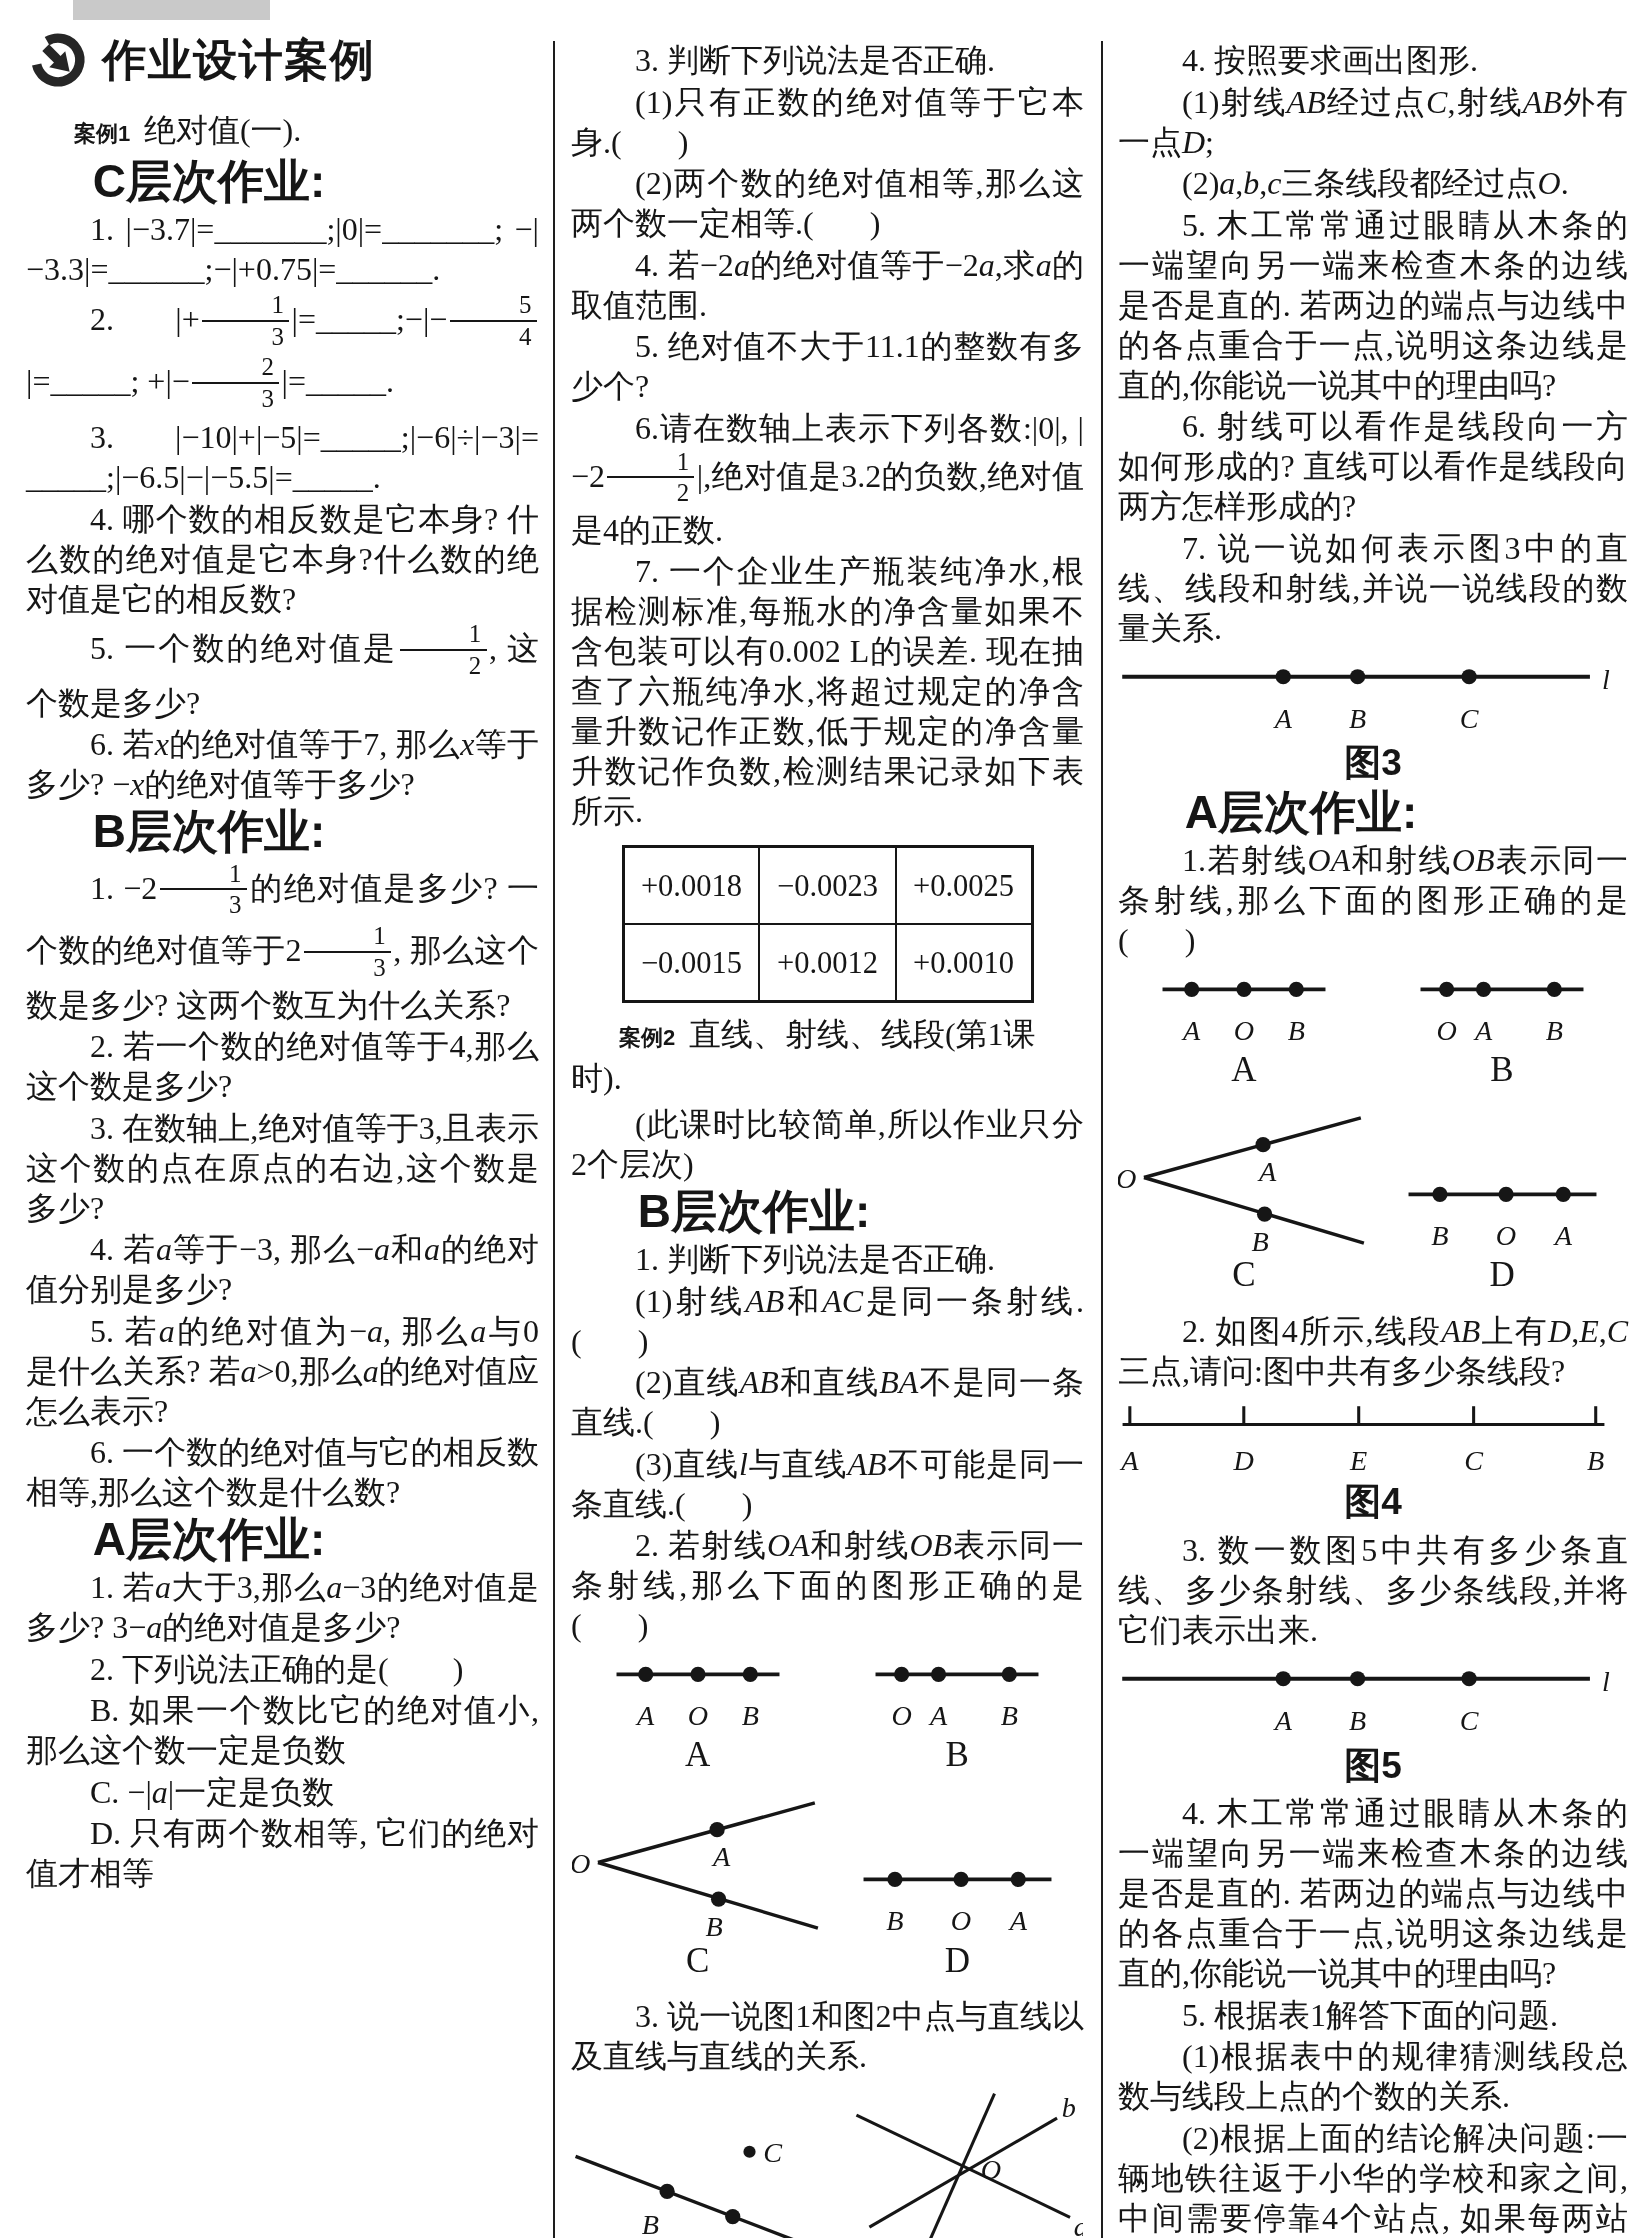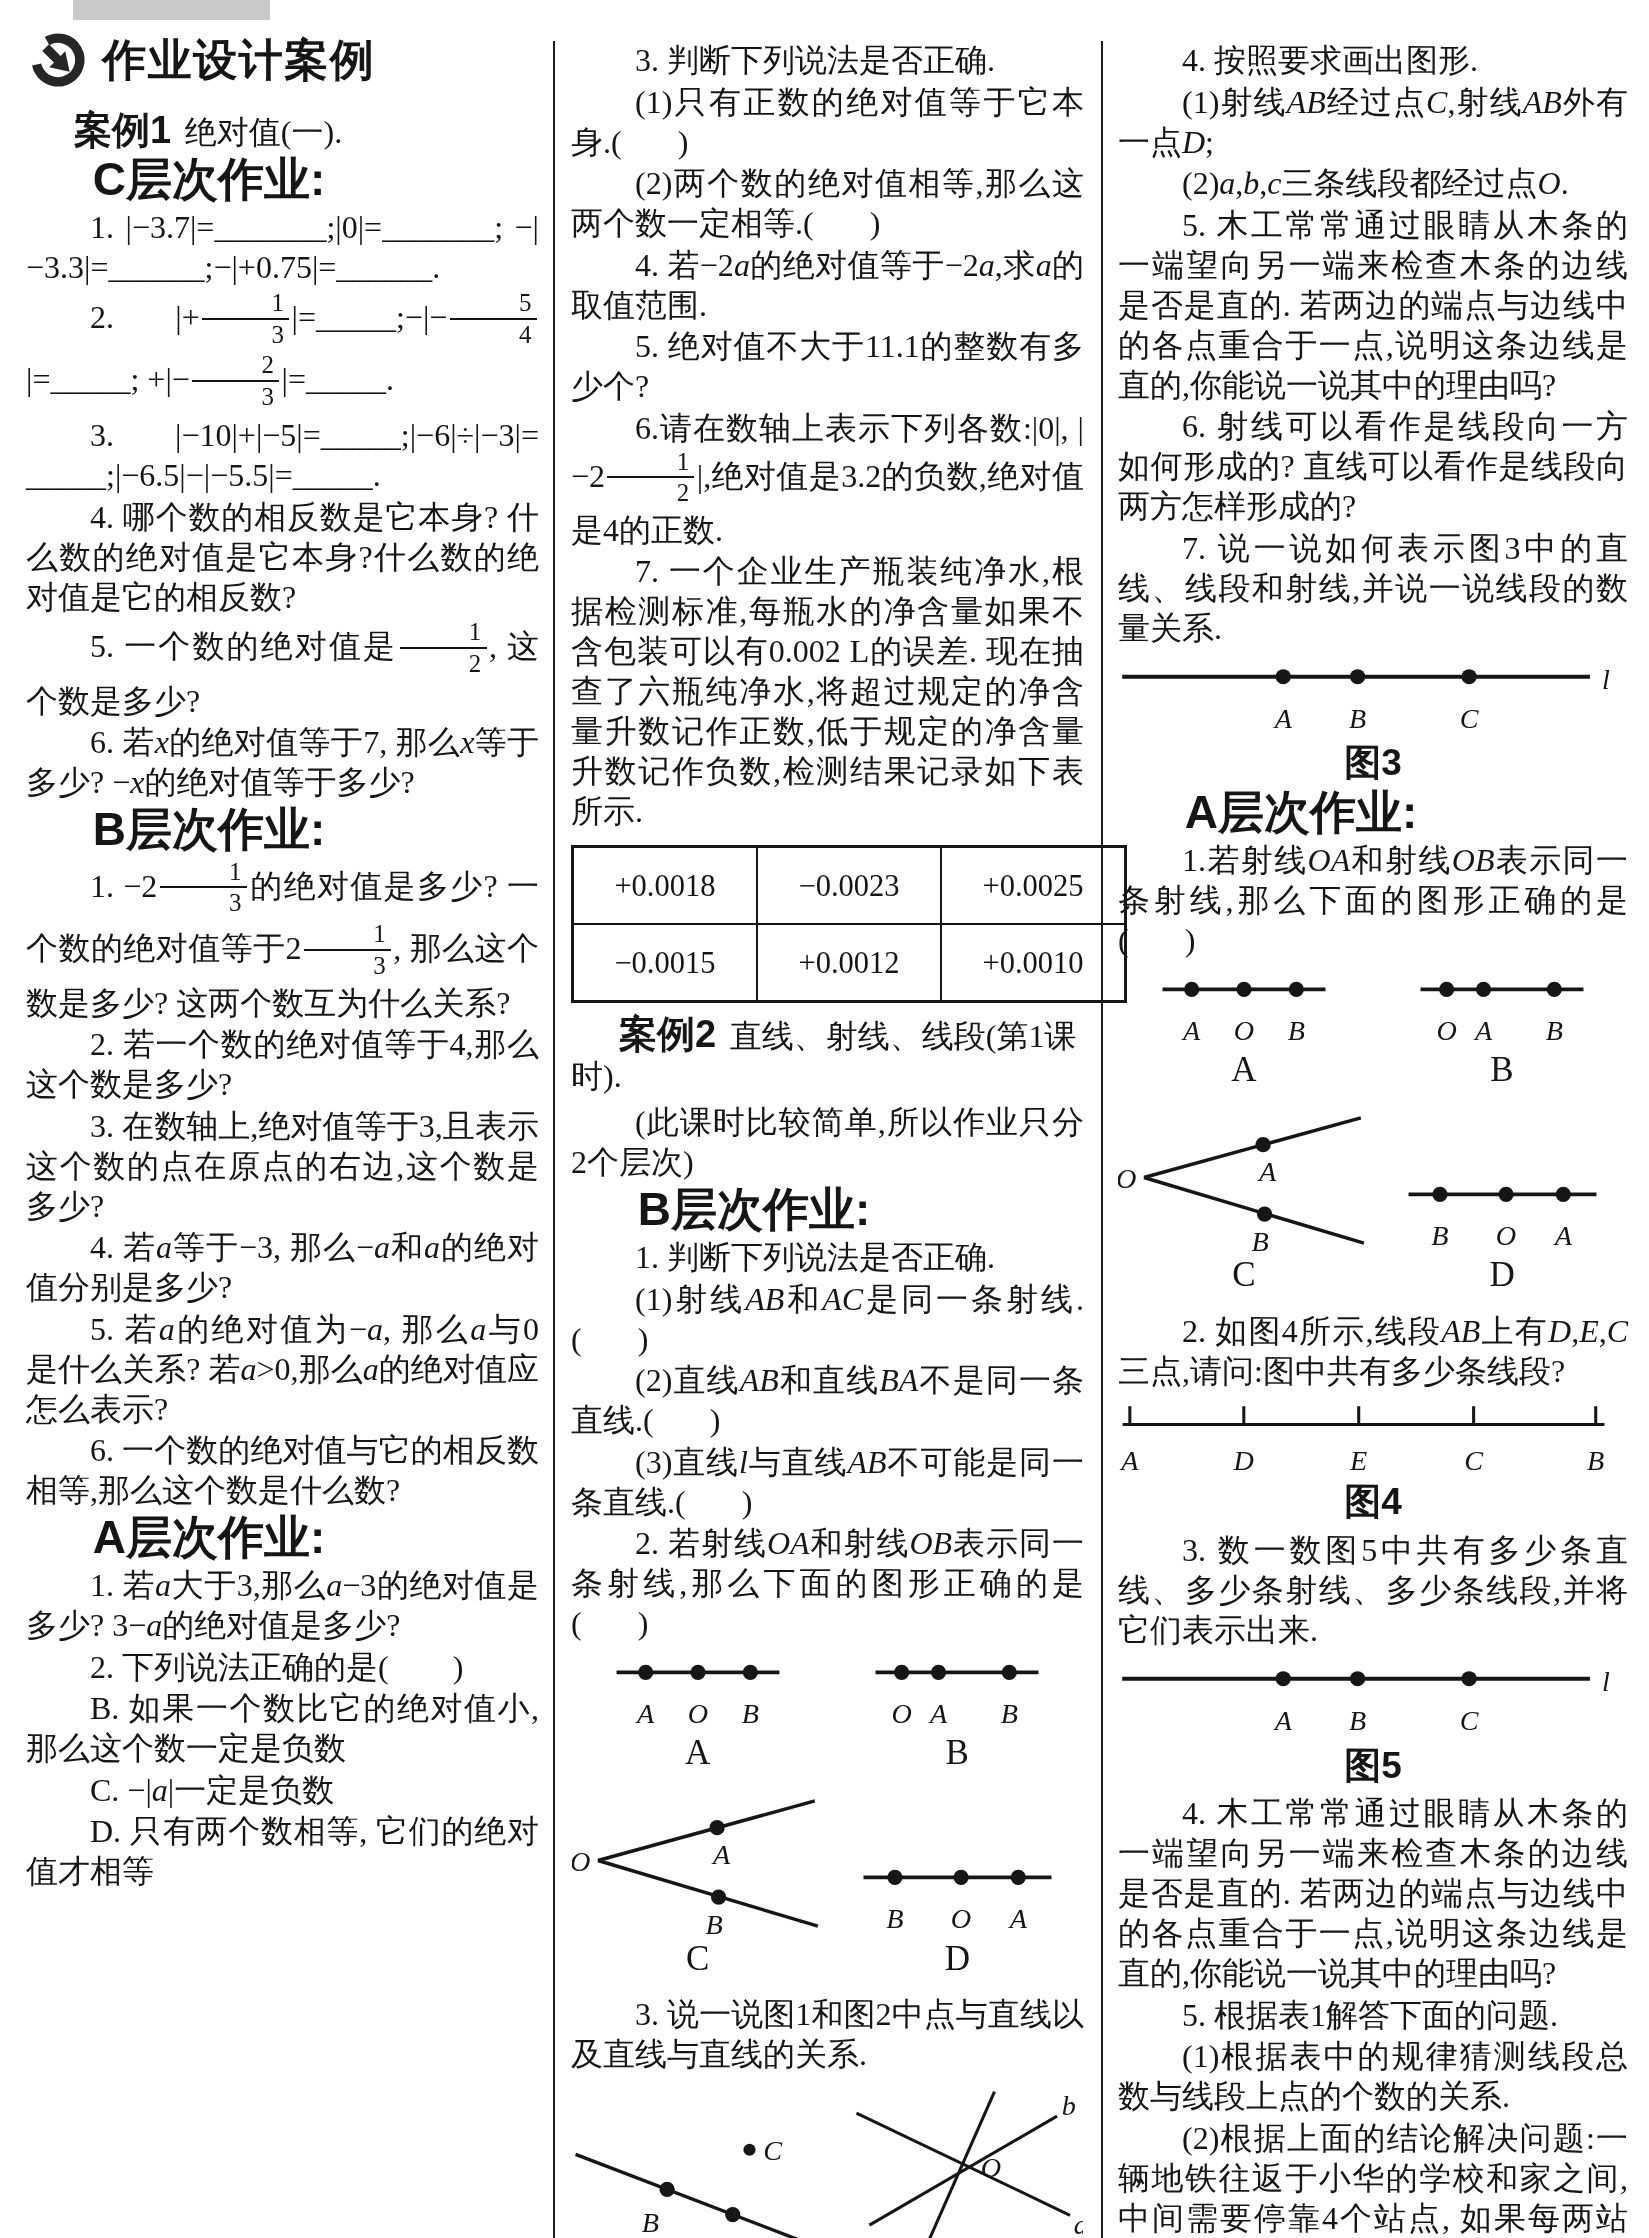--- a/index.html
+++ b/index.html
@@ -11,30 +11,30 @@
   .artifact{position:absolute;left:73px;top:0;width:197px;height:20px;background:#c9c9c9;}
   .vrule{position:absolute;top:41px;height:2197px;width:2.3px;background:#1d1d1d;}
   .r1{left:553px;} .r2{left:1101px;}
   .col{position:absolute;top:0;}
   .col1{left:26px;width:513px;padding-top:28px;}
   .col2{left:571px;width:513px;padding-top:40px;}
   .col3{left:1118px;width:510px;padding-top:40px;}
   .hdr{display:flex;align-items:center;gap:12.2px;margin:0 0 18.3px 0;}
   .htitle{font-family:"Liberation Sans","DejaVu Sans",sans-serif;font-weight:bold;font-size:44px;letter-spacing:1.5px;}
   .case{text-indent:1.5em;margin:0 0 6.1px 0;}
-  .clabel{font-family:"Liberation Sans","DejaVu Sans",sans-serif;font-weight:bold;font-size:38px;margin-right:13.7px;}
+  .clabel{font-family:"Liberation Sans","DejaVu Sans",sans-serif;font-weight:bold;font-size:22px;margin-right:13.7px;}
   .sec{font-family:"Liberation Sans","DejaVu Sans",sans-serif;font-weight:bold;font-size:46px;
        text-indent:1.45em;margin:6.1px 0;line-height:43px;}
   .para{margin:0 0 1.5px 0;text-indent:2em;text-align:justify;}
   .var{font-style:italic;}
   .frac{display:inline-flex;flex-direction:column;vertical-align:middle;text-align:center;
         font-size:0.78em;line-height:1.12;margin:1.5px 2.3px;position:relative;top:-1.5px;}
   .frac .num{border-bottom:2.3px solid #161616;padding:0 5.3px 0.8px 5.3px;}
   .frac .den{padding:0.8px 5.3px 0 5.3px;}
-  .tbl{border-collapse:collapse;width:556px;margin:13.7px auto 10.7px auto;}
+  .tbl{border-collapse:collapse;width:412px;margin:13.7px auto 10.7px auto;}
   .tbl td{border:2.3px solid #161616;height:73px;text-align:center;font-size:30.5px;width:33.3%;}
   .tbl{border:3.8px solid #161616;}
   .opts{display:grid;grid-template-columns:1fr 1fr;justify-items:center;align-items:end;
         column-gap:6.1px;margin:10.7px 0 4.6px 0;}
   .optcap{font-size:35px;margin:1.5px 0 10.7px 0;}
   .figblock{text-align:center;margin:9.2px 0 4.6px 0;}
   .figcap{font-family:"Liberation Sans","DejaVu Sans",sans-serif;font-weight:bold;font-size:37px;
           text-align:center;margin:4.6px 0 7.6px 0;}
   svg{display:block;}
 </style>

